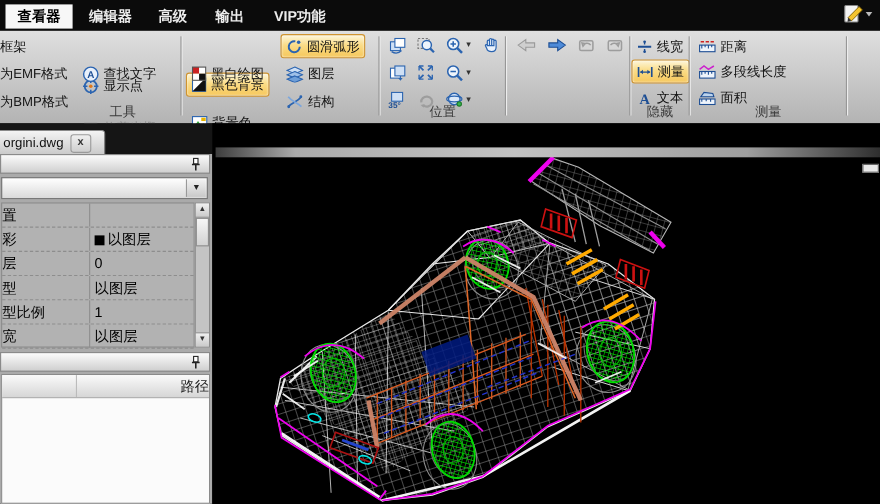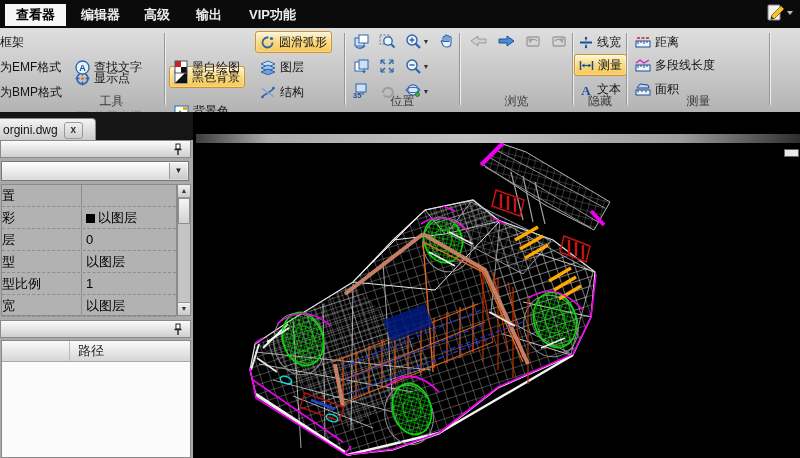--- a/index.html
+++ b/index.html
@@ -47,21 +47,21 @@
   .prow .pvalue{flex:1;padding-left:4px;overflow:hidden;white-space:nowrap;}
   .swatch{display:inline-block;width:9px;height:9px;background:#000;margin-right:3px;vertical-align:middle;}
   #prop-scroll{position:absolute;left:177px;top:44px;width:14px;height:132px;background:#c4c4c4;border:1px solid #8a8a8a;box-sizing:border-box;}
   #prop-scroll .sbtn{position:absolute;left:0;width:12px;height:12px;background:linear-gradient(#f0f0f0,#cacaca);
     border-bottom:1px solid #999;font-size:7px;text-align:center;line-height:12px;color:#333;}
   #prop-scroll .sthumb{position:absolute;left:0;top:13px;width:12px;height:26px;background:linear-gradient(#f6f6f6,#d2d2d2);border:1px solid #8e8e8e;box-sizing:border-box;}
   #paths-head{top:180px;}
   #paths-table{position:absolute;left:1px;top:200px;width:190px;height:118px;background:#fbfbfb;border:1px solid #8a8a8a;box-sizing:border-box;}
   #paths-table .thead{display:flex;height:20px;background:linear-gradient(#fafafa,#d6d6d6);border-bottom:1px solid #aaa;font-size:13px;color:#222;}
   #paths-table .thc1{width:67px;border-right:1px solid #bbb;}
-  #paths-table .thc2{flex:1;padding-left:8px;line-height:20px;}
+  #paths-table .thc2{flex:1;padding-left:8px;line-height:20px;text-align:right;}
   
   #canvas{position:absolute;left:193px;top:112px;width:607px;height:346px;background:#000;}
   #canvas-topbar{position:absolute;left:3px;top:22px;width:604px;height:9px;
     background:linear-gradient(90deg,#3d3d3d,#ababab 12%,#c2c2c2 45%,#9e9e9e 80%,#2e2e2e);}
   #canvas-corner{position:absolute;right:1px;top:37px;width:13px;height:6px;background:#e9e9e9;border:1px solid #666;}
   svg{display:block;}
 </style>
 </head>
 <body>
 
@@ -305,21 +305,20 @@
         </span>
     </div>
     <div class="ibtn" style="left:86px;top:3px;">
       <span class="icon">
           <svg width="16" height="14" viewBox="0 0 16 14">
             <rect x="2" y="3" width="12" height="9" rx="1.5" fill="none" stroke="#9d9d9d" stroke-width="1.4"></rect>
             <path d="M11 8 a4 4 0 0 0 -7 -1 M11 8 l1-3 -3 0.5 z" fill="none" stroke="#9d9d9d" stroke-width="1.3"></path>
           </svg>
         </span>
     </div>
-    <div class="rlabel">浏览</div>
   </div>
 
   <div class="rsep" style="left:572px;"></div>
 
   <div class="rgroup" style="left:574px;width:52px;">
     <div class="rbtn" style="left:0;top:3px;">
       <span class="icon">
           <svg width="14" height="13" viewBox="0 0 14 13">
             <path d="M1 6.5 h12" stroke="#1d4e94" stroke-width="2"></path>
             <path d="M7 1.5 v3 M7 8.5 v3" stroke="#1d4e94" stroke-width="1.3"></path>

